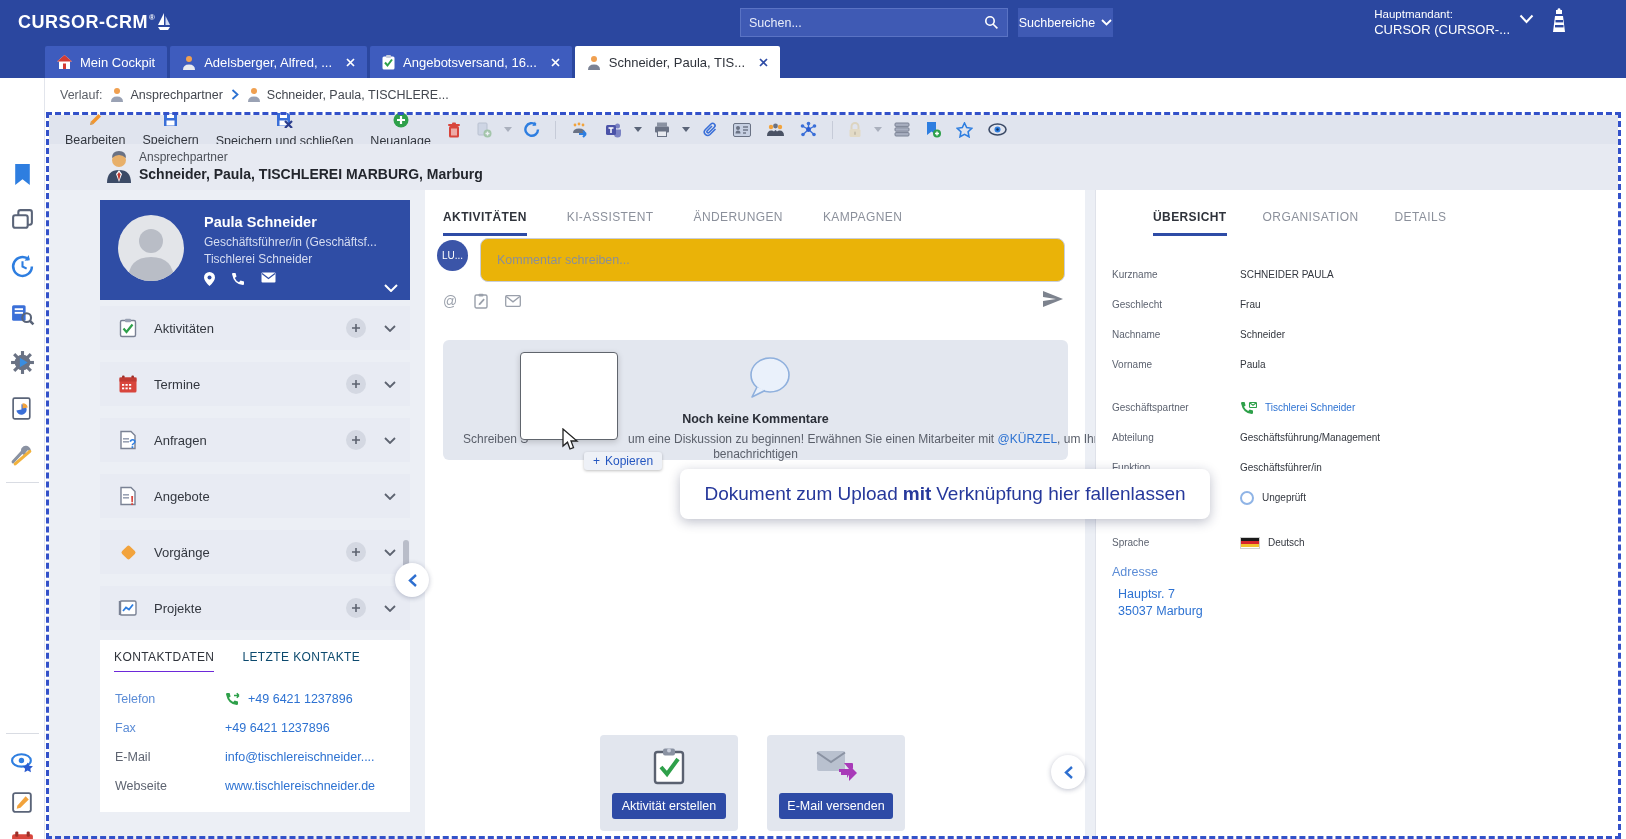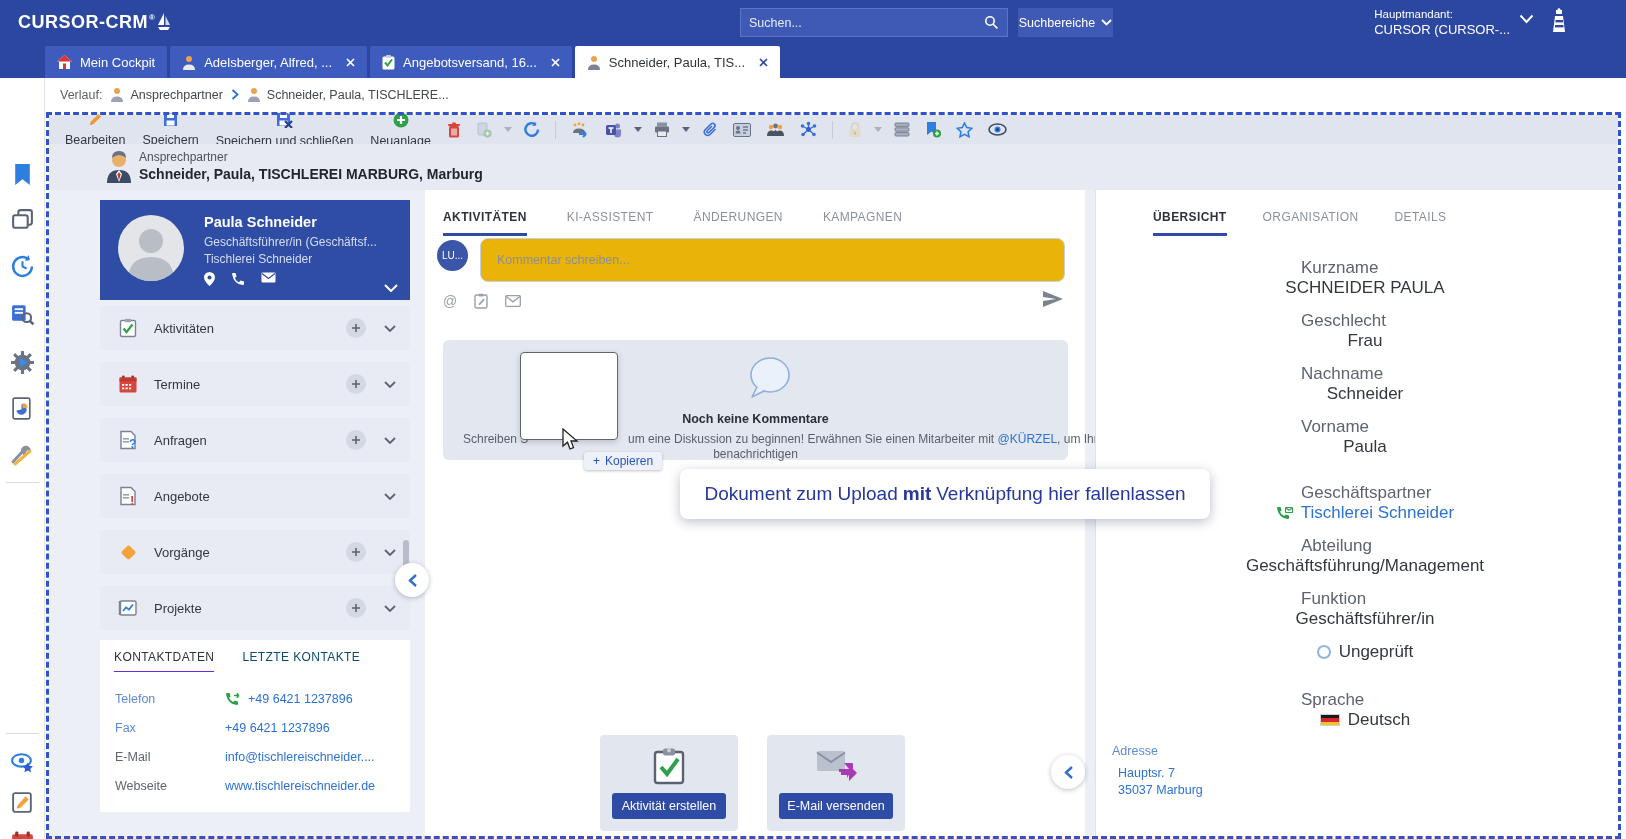--- a/index.html
+++ b/index.html
@@ -106,21 +106,21 @@
   .dropmsg { position:absolute; left:680px; top:469px; width:530px; height:50px; background:#fff; border-radius:8px; box-shadow:0 3px 12px rgba(20,30,70,.28); display:flex; align-items:center; justify-content:center; font-size:19px; color:#26389b; z-index:48;}
   .dropmsg b { margin:0 5px; }
 
   .acard { position:absolute; top:545px; width:138px; height:96px; background:#e2e6ee; border-radius:4px;}
   .acard .aic { position:absolute; left:0; top:12px; width:138px; display:flex; justify-content:center;}
   .abtn { position:absolute; left:12px; bottom:12px; width:114px; height:26px; background:#2e4ba6; border:none; border-radius:3px; color:#fff; font-size:12.5px; font-family:inherit; cursor:pointer;}
 
   
   .right { position:absolute; left:1095px; top:190px; width:523px; height:649px; background:#fff; border-left:1px solid #dfe2ea;}
   .rtabs { display:flex; gap:36px; padding:20px 0 0 16px; font-size:12px; letter-spacing:.4px;margin-left:41px;}
-  .drow { display:flex; align-items:center; min-height:17px; margin:0 0 13px 16px; font-size:17px;flex-direction:column;}
+  .drow { display:flex; align-items:center; min-height:17px; margin:8px 0 13px 16px; font-size:10px;}
   .drow .dl { width:128px; color:#5d6370; flex:none;}
   .drow .dv { color:#33373f; display:flex; align-items:center; gap:8px;}
   .drow .dv.link { color:#2d72d2; cursor:pointer;}
   .radio { width:14px; height:14px; border:2px solid #8fb4e6; border-radius:50%; background:#fff;}
   .flag { width:20px; height:12px; display:inline-block; border:1px solid #d0d0d0;}
   .flag div { height:33.33%;}
   .addr-label { margin:14px 0 8px 16px; font-size:12.5px; color:#5b8cd6;}
   .addr-line { margin:0 0 3px 22px; font-size:12.5px; color:#2d72d2; cursor:pointer;}
 </style>
 </head>

